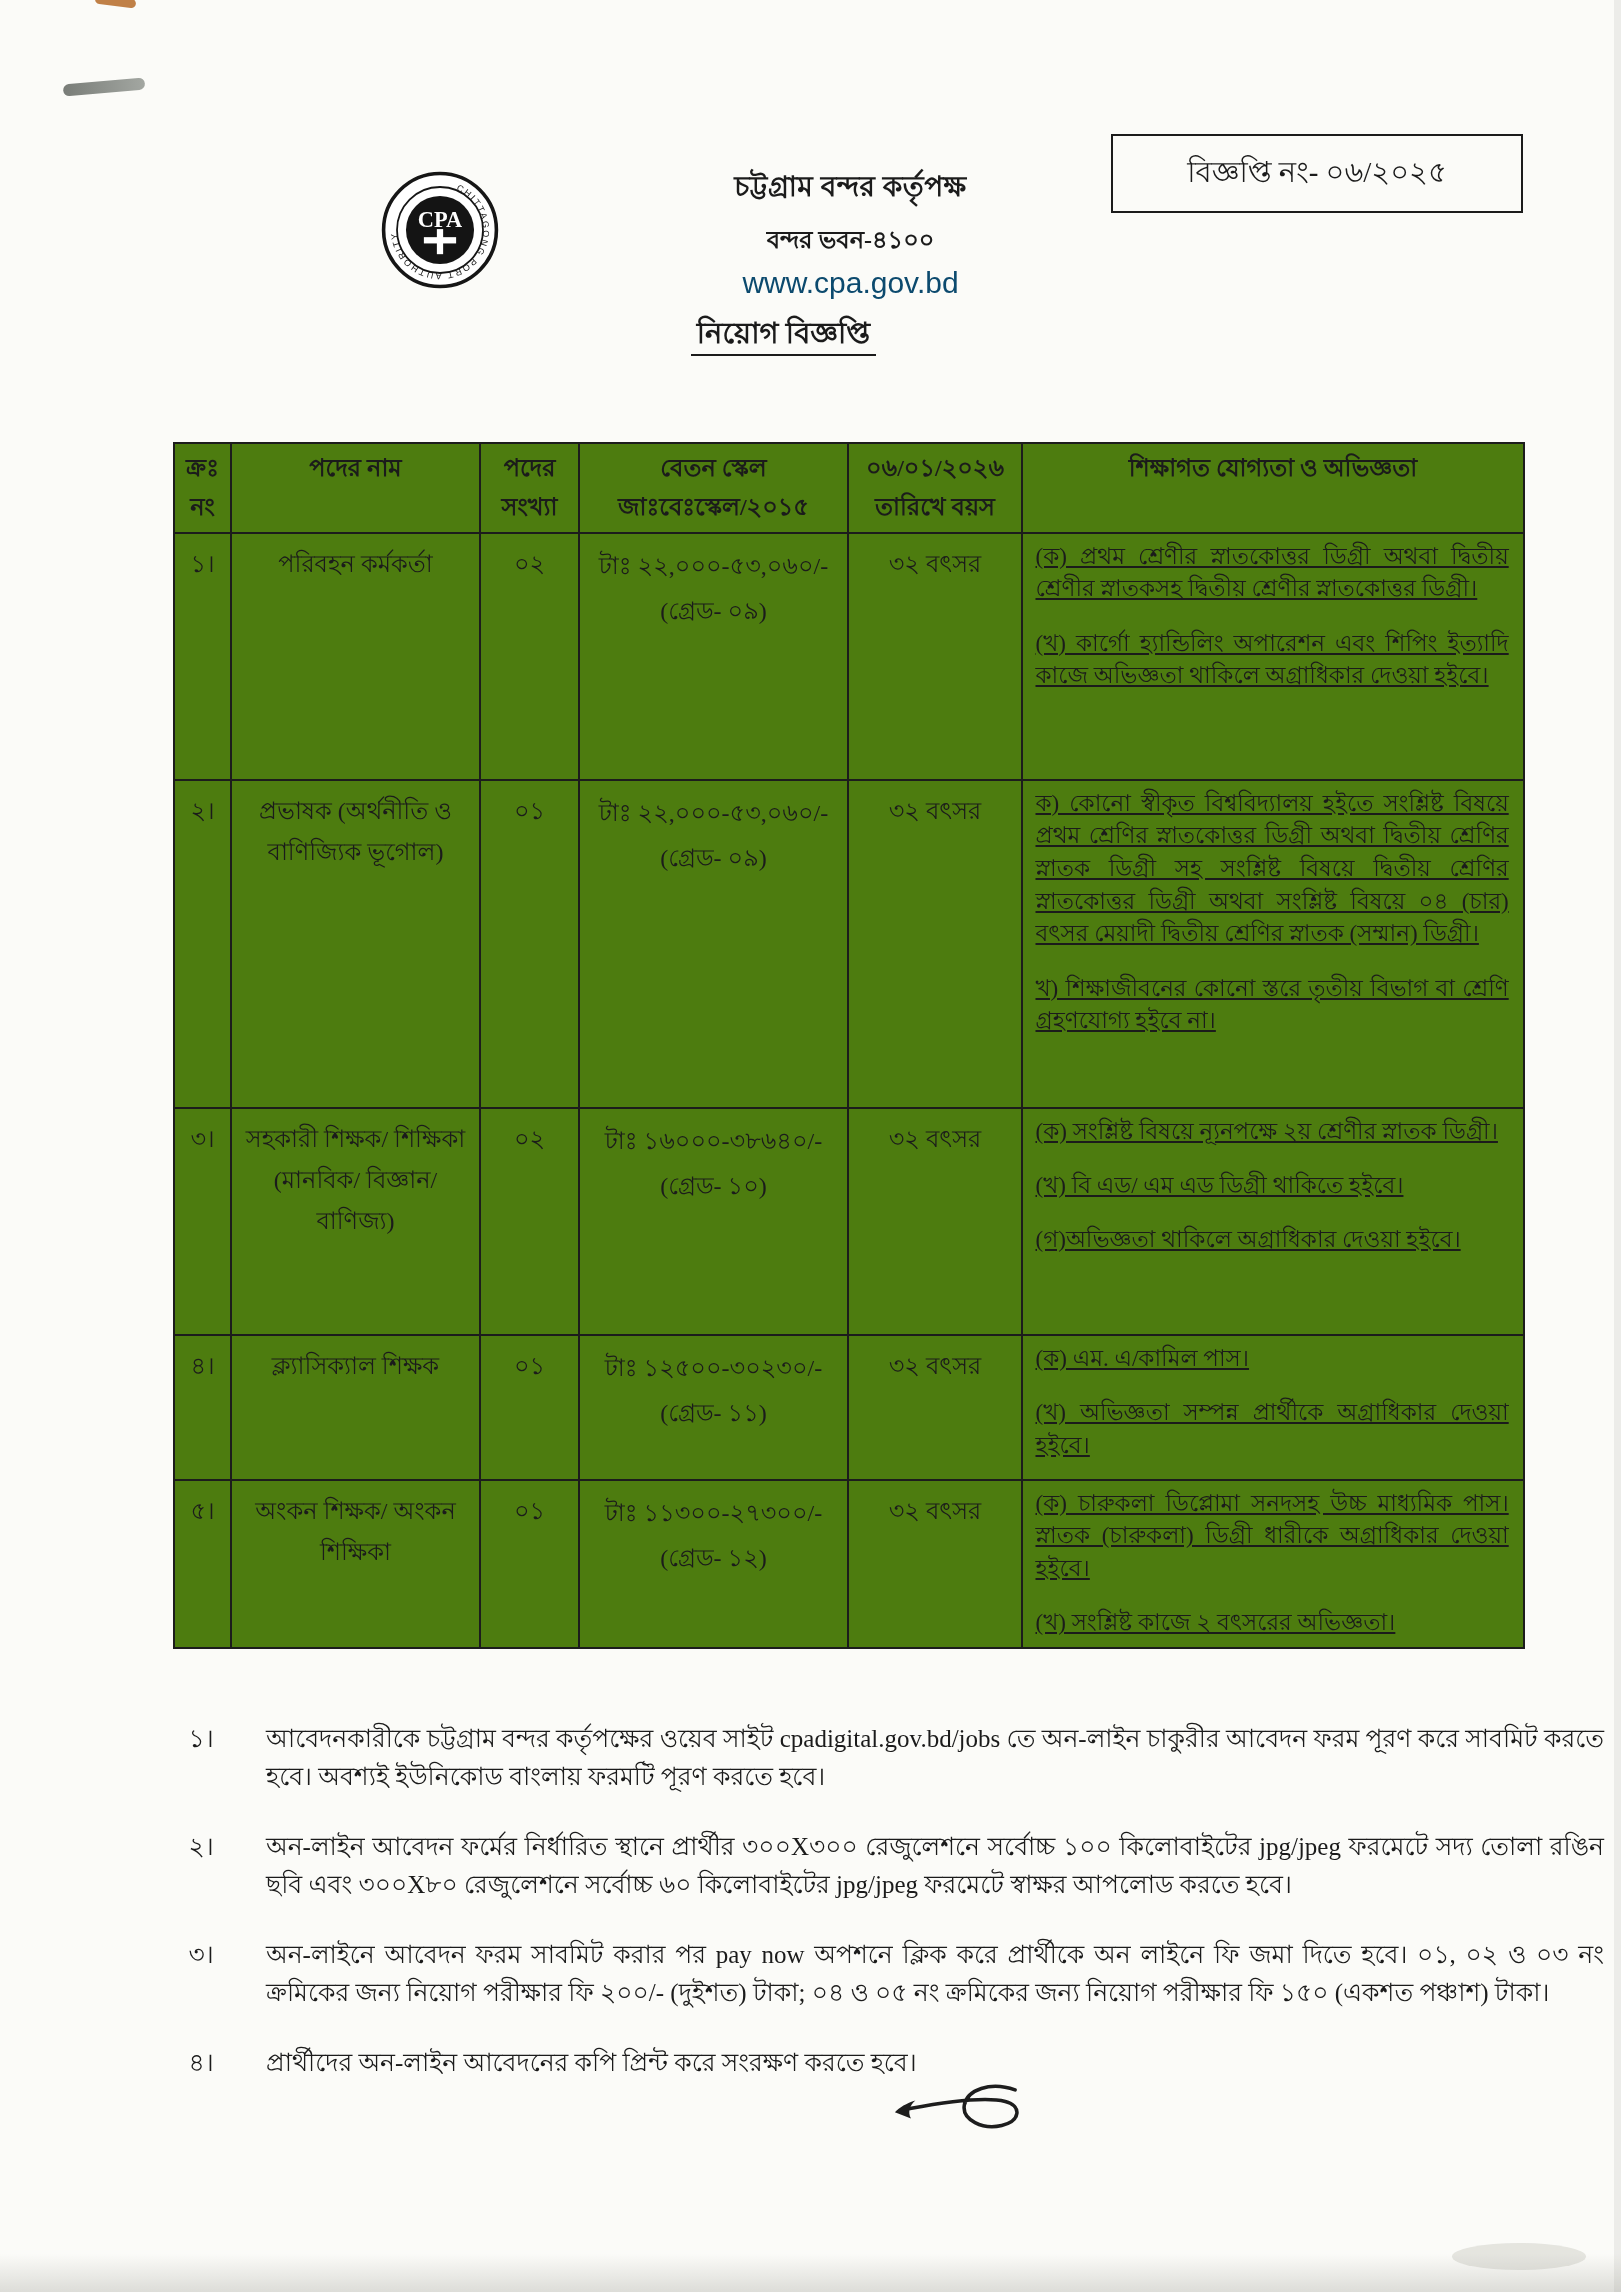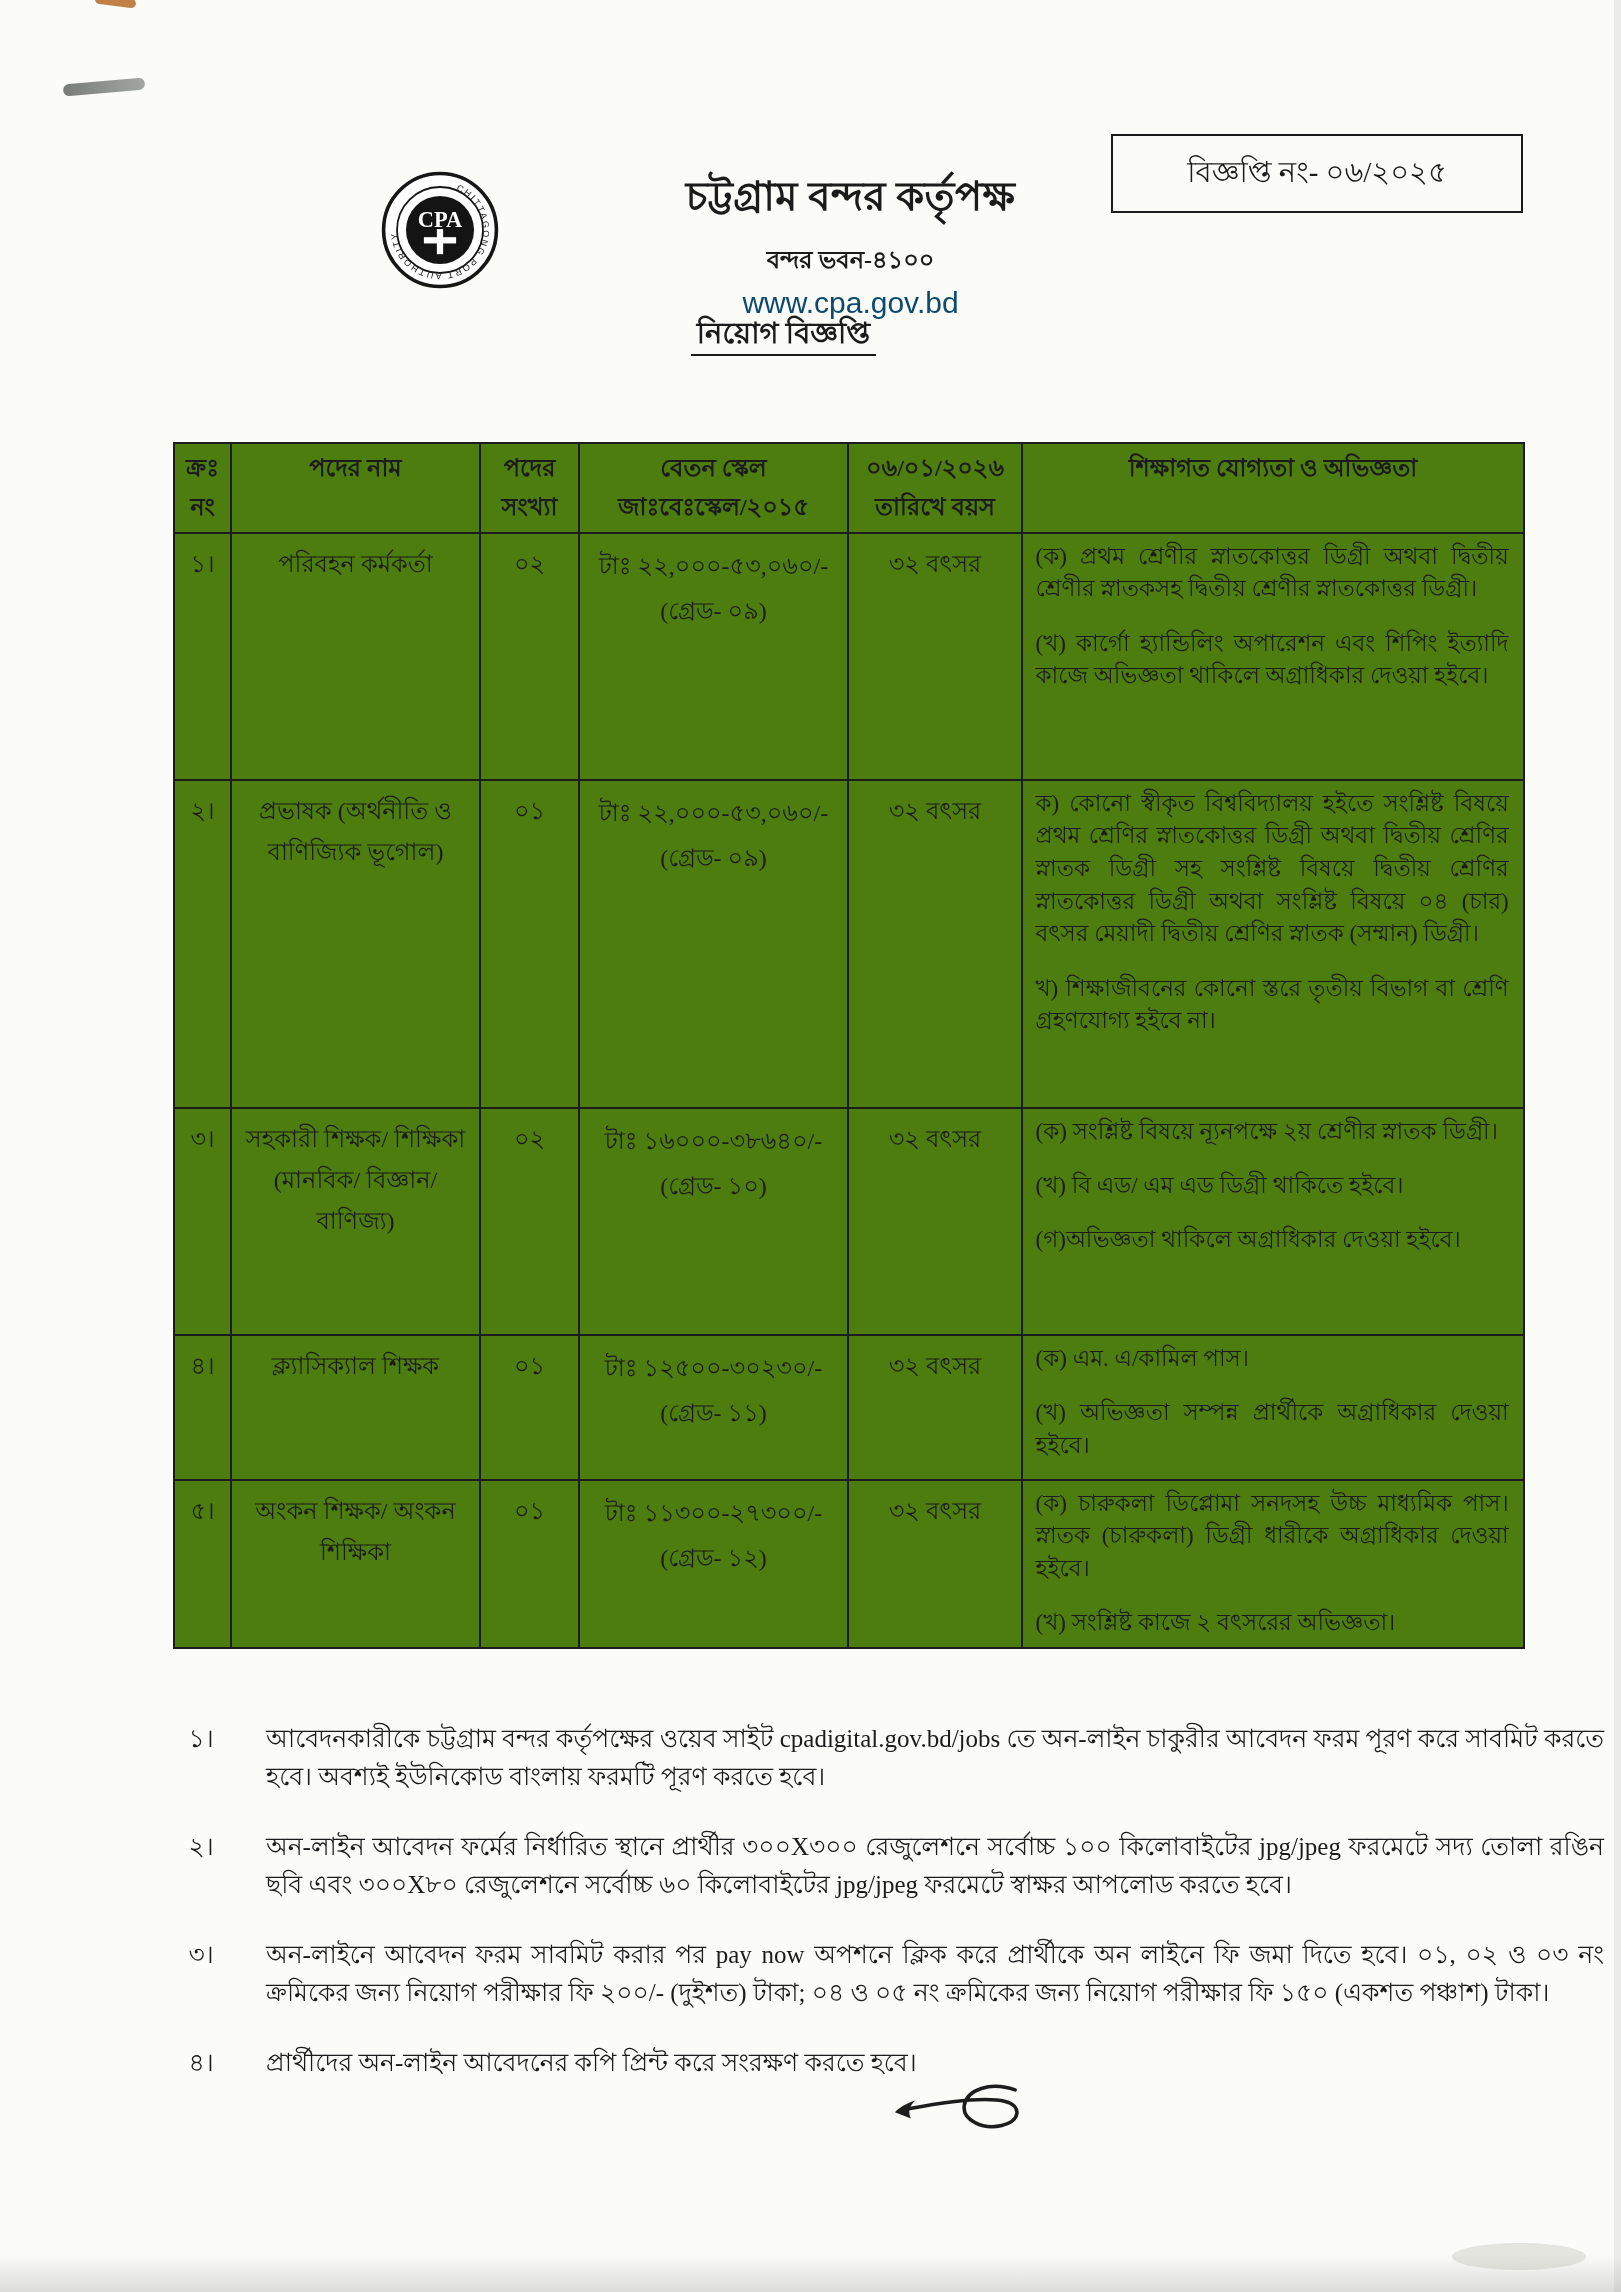--- a/index.html
+++ b/index.html
@@ -13,42 +13,42 @@
              background:linear-gradient(90deg,#585d58,#8d928c);transform:rotate(-5deg);opacity:.8;}
   .noise-bottom{position:absolute;left:0;right:0;bottom:0;height:39px;
                 background:linear-gradient(to bottom,rgba(138,138,130,0),rgba(138,138,130,.28));}
   .noise-right{position:absolute;top:0;right:0;width:8px;height:100%;background:rgba(150,150,142,.14);}
   .smudge-br{position:absolute;right:36px;bottom:23px;width:134px;height:27px;
              background:rgba(148,148,138,.22);border-radius:50%;}
 
   
   .logo{position:absolute;left:380px;top:170px;width:120px;height:120px;}
   .org{position:absolute;left:546px;top:165px;width:609px;text-align:center;}
-  .org-name{font-size:40px;font-weight:700;letter-spacing:0.4px;}
+  .org-name{font-size:28px;font-weight:700;letter-spacing:0.4px;}
   .org-addr{font-size:24px;font-weight:700;margin-top:9px;}
   .org-url{font-family:"Liberation Sans","DejaVu Sans",sans-serif;font-size:30px;margin-top:5.4px;color:#0c4a6e;}
   .doc-title{position:absolute;left:582px;top:310px;width:403px;text-align:center;
              font-size:29px;font-weight:700;}
   .doc-title span{border-bottom:2.7px solid #1b1b1b;padding:0 5.4px 4.5px 5.4px;}
   .notice-box{position:absolute;left:1111px;top:134px;width:408px;height:75px;
               border:2.7px solid #1b1b1b;display:flex;align-items:center;justify-content:center;
               font-size:29px;font-weight:400;background:#fbfbf8;}
 
   .intro{position:absolute;left:173px;top:347px;width:1429px;font-size:25px;line-height:1.6;
          text-align:justify;text-indent:90px;}
 
   
   .jobs-table{position:absolute;left:173px;top:442px;width:1350px;border-collapse:collapse;
               table-layout:fixed;background:#4d7c0f;}
   .jobs-table th,.jobs-table td{border:2.2px solid #1c1c1c;vertical-align:top;}
   .jobs-table th{font-size:24px;font-weight:600;text-align:center;white-space:pre-line;
                  line-height:1.6;padding:5.4px 3.6px;height:82px;box-sizing:border-box;}
   .td-center{text-align:center;padding-top:10.7px;font-size:24px;line-height:1.7;}
   .td-scale{text-align:center;padding-top:10px;font-size:24px;line-height:1.9;}
-  .td-qual{padding:7.2px 14.3px 7.2px 12.5px;font-size:23px;line-height:1.42;text-align:justify;}
+  .td-qual{padding:7.2px 14.3px 7.2px 12.5px;font-size:23px;line-height:1.42;text-align:justify;text-decoration:underline;}
   .qpara+.qpara{margin-top:21.5px;}
   .row-1{height:247px;} .row-2{height:328px;} .row-3{height:227px;}
   .row-4{height:145px;} .row-5{height:149px;}
 
   
   .cond-head{position:absolute;left:176px;top:1655px;font-size:27px;font-weight:700;}
   .cond-head span{border-bottom:2.7px solid #1b1b1b;padding-bottom:3.6px;}
   .conds{position:absolute;left:176px;top:1720px;width:1428px;}
   .cond{display:flex;margin-bottom:32px;font-size:25px;line-height:1.52;}
   .cond-no{flex:0 0 90px;padding-left:12.5px;box-sizing:border-box;}

